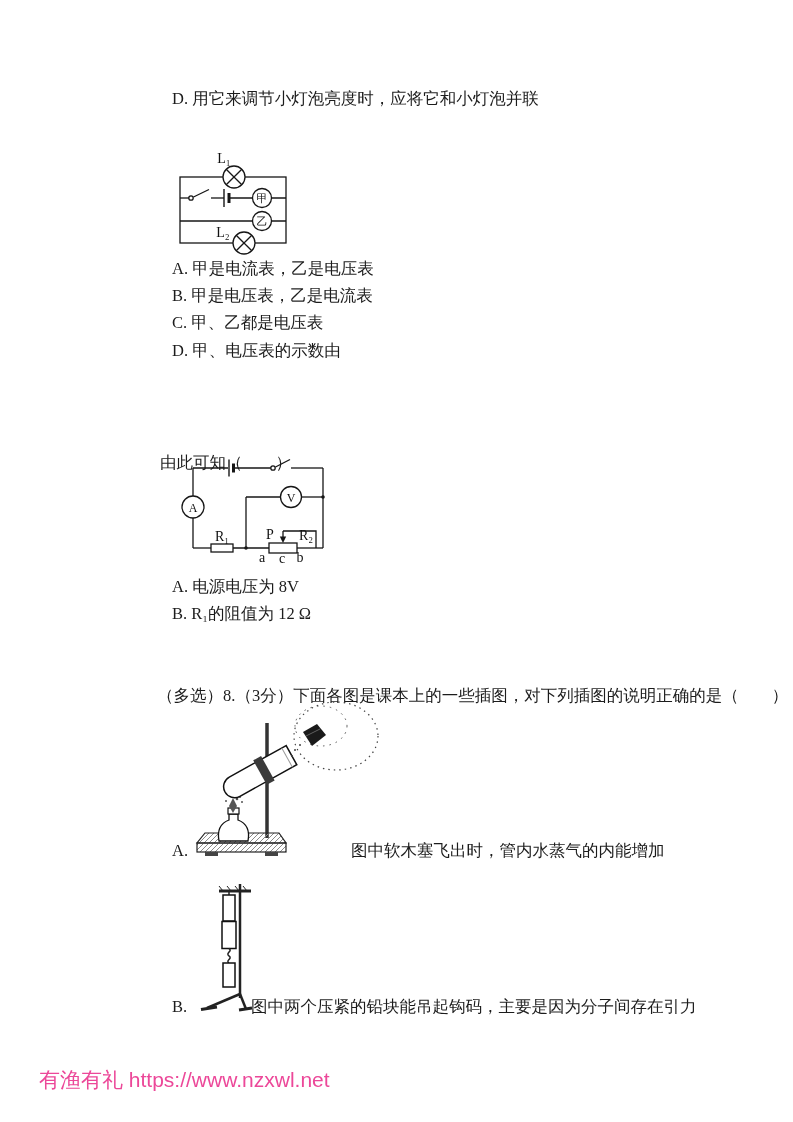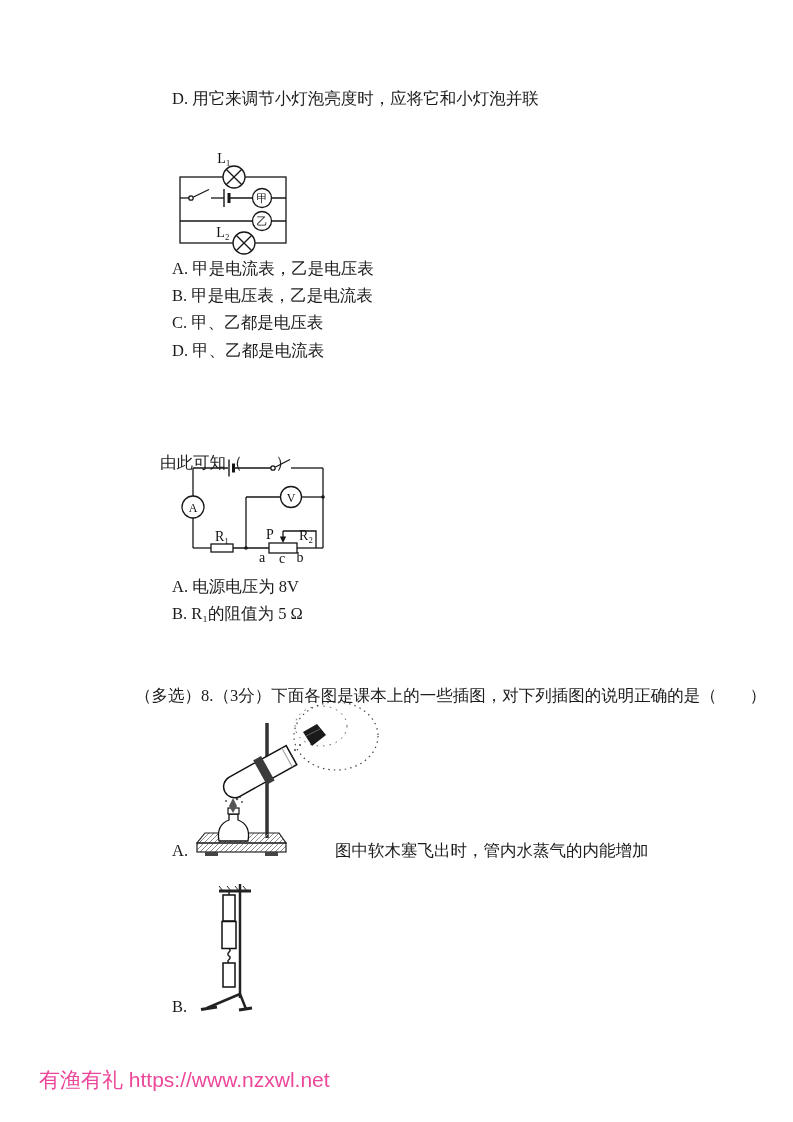--- a/index.html
+++ b/index.html
@@ -71,21 +71,21 @@
       <line class="wire" x1="69.2" y1="92.2" x2="84.8" y2="107.8"></line>
       <line class="wire" x1="84.8" y1="92.2" x2="69.2" y2="107.8"></line>
     </g>
     <text class="lbl" x="57" y="20">L₁</text>
     <text class="lbl" x="56" y="94">L₂</text>
   </svg>
 
   <div class="t" style="left:133px;top:259px">A. 甲是电流表，乙是电压表</div>
   <div class="t" style="left:133px;top:286px">B. 甲是电压表，乙是电流表</div>
   <div class="t" style="left:133px;top:313px">C. 甲、乙都是电压表</div>
-  <div class="t" style="left:133px;top:341px">D. 甲、乙都是电流表</div>
+  <div class="t" style="left:133px;top:341px">D. 甲、电压表的示数由</div>
 
   <div class="t" style="left:121px;top:453px">由此可知（　　）</div>
 
   <svg style="left:140px;top:455px" width="160" height="116" viewBox="0 0 160 116">
 
     <line class="wire" x1="14" y1="13" x2="49" y2="13"></line>
     <line class="wire" x1="55.5" y1="13" x2="91.8" y2="13"></line>
     <line class="wire" x1="112" y1="13" x2="144" y2="13"></line>
     <g>
       <line x1="50" y1="4.5" x2="50" y2="21.5" stroke="#161616" stroke-width="1.4"></line>
@@ -131,23 +131,23 @@
 
     <text class="lbl" x="43" y="85.5">R₁</text>
     <text class="lbl" x="91" y="84">P</text>
     <text class="lbl" x="127" y="84.5">R₂</text>
     <text class="lbl" x="83" y="107">a</text>
     <text class="lbl" x="103" y="108">c</text>
     <text class="lbl" x="121" y="107">b</text>
   </svg>
 
   <div class="t" style="left:133px;top:577px">A. 电源电压为 8V</div>
-  <div class="t" style="left:133px;top:604px">B. R₁的阻值为 5 Ω</div>
-
-  <div class="t" style="left:96px;top:686px">（多选）8.（3分）下面各图是课本上的一些插图，对下列插图的说明正确的是（　　）</div>
+  <div class="t" style="left:133px;top:604px">B. R₁的阻值为 12 Ω</div>
+
+  <div class="t" style="left:118px;top:686px">（多选）8.（3分）下面各图是课本上的一些插图，对下列插图的说明正确的是（　　）</div>
 
   <svg style="left:140px;top:698px" width="205" height="172" viewBox="0 0 205 172">
     <defs>
       <pattern id="hbase" width="5" height="5" patternUnits="userSpaceOnUse">
         <path d="M0,5 L5,0" stroke="#8a8a8a" stroke-width="1"></path>
       </pattern>
     </defs>
 
     <line x1="88" y1="25" x2="88" y2="140" stroke="#333" stroke-width="3.5"></line>
 
@@ -185,21 +185,21 @@
       <ellipse cx="142" cy="28" rx="26" ry="20" fill="none" stroke="#555" stroke-width="1" stroke-dasharray="1.5 5"></ellipse>
       <polygon points="124,34 138,26 147,37 133,48" fill="#1a1a1a"></polygon>
       <line x1="127" y1="38" x2="141" y2="31" stroke="#fff" stroke-width="1" opacity="0.3"></line>
       <circle cx="116" cy="52" r="1" fill="#444"></circle>
       <circle cx="121" cy="47" r="1" fill="#444"></circle>
       <circle cx="113" cy="58" r="1" fill="#444"></circle>
     </g>
   </svg>
 
   <div class="t" style="left:133px;top:841px">A.</div>
-  <div class="t" style="left:296px;top:841px">图中软木塞飞出时，管内水蒸气的内能增加</div>
+  <div class="t" style="left:312px;top:841px">图中软木塞飞出时，管内水蒸气的内能增加</div>
 
   <svg style="left:150px;top:878px" width="110" height="140" viewBox="0 0 110 140">
 
     <line x1="51" y1="6" x2="51" y2="120" stroke="#222" stroke-width="2.5"></line>
 
     <g>
       <line x1="30" y1="13" x2="62" y2="13" stroke="#222" stroke-width="3"></line>
       <line x1="34" y1="13" x2="30" y2="8" stroke="#222" stroke-width="1"></line>
       <line x1="42" y1="13" x2="38" y2="8" stroke="#222" stroke-width="1"></line>
       <line x1="50" y1="13" x2="46" y2="8" stroke="#222" stroke-width="1"></line>
@@ -218,16 +218,17 @@
 
     <g>
       <path d="M51,116 L18,130" class="sketch" stroke-width="2.5"></path>
       <path d="M51,116 L57,131" class="sketch" stroke-width="2.5"></path>
       <line x1="12" y1="131.5" x2="28" y2="129" stroke="#222" stroke-width="3"></line>
       <line x1="50" y1="132" x2="63" y2="130" stroke="#222" stroke-width="3"></line>
     </g>
   </svg>
 
   <div class="t" style="left:133px;top:997px">B.</div>
+  <div class="t" style="left:212px;top:997px">图中两个压紧的铅块能吊起钩码，主要是因为分子间存在引力</div>
 
   <div class="footer">有渔有礼 https://www.nzxwl.net</div>
 
 </div>
 
 </body></html>

